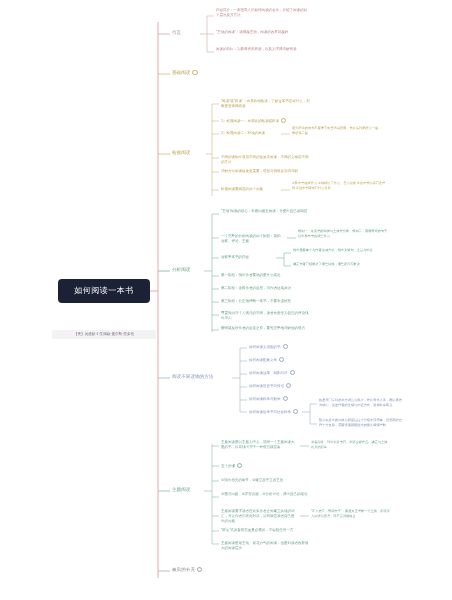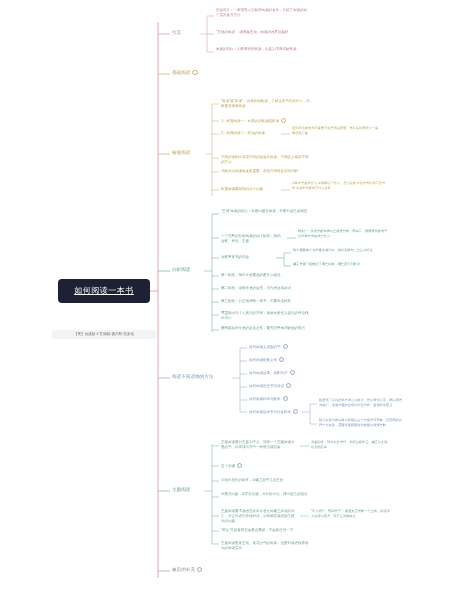--- a/index.html
+++ b/index.html
@@ -11,21 +11,21 @@
   #map{position:absolute;inset:0;}
   svg.lines{position:absolute;left:0;top:0;width:452px;height:600px;pointer-events:none;}
 
   .node{position:absolute;box-sizing:border-box;}
 
   .root{
     left:58px;top:279px;width:92px;height:24px;
     background:#1d2135;border-radius:4px;
     color:#ffffff;font-size:8px;letter-spacing:.5px;
     display:flex;align-items:center;justify-content:center;
-    text-align:center;line-height:1.2;text-decoration:underline;
+    text-align:center;line-height:1.2;
   }
   .subtitle{
     left:52px;top:330px;width:104px;
     background:#f4f2f5;border-radius:2px;
     color:#6d6a72;font-size:3.6px;line-height:1.5;
     padding:2px 3px;text-align:center;
   }
 
   .l1{
     font-size:4.6px;line-height:1.25;color:#5a5660;

